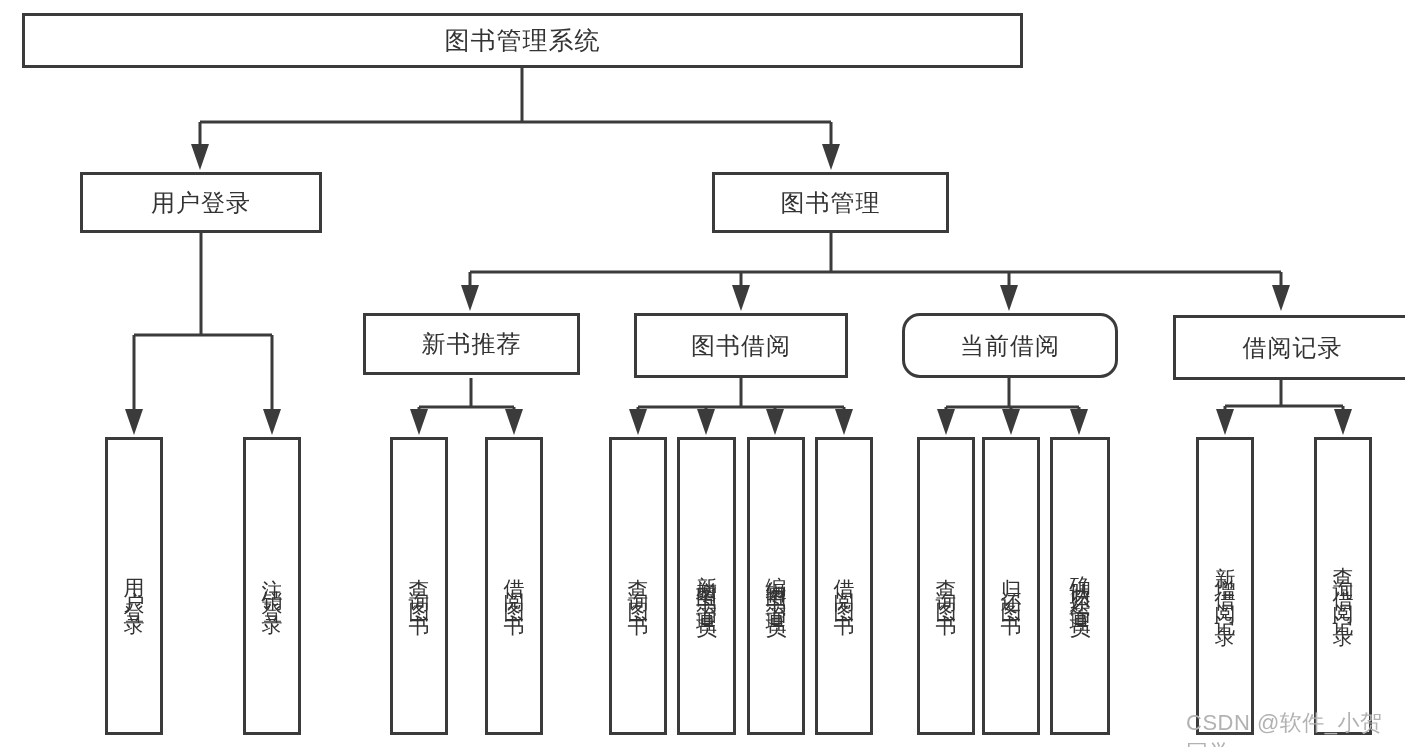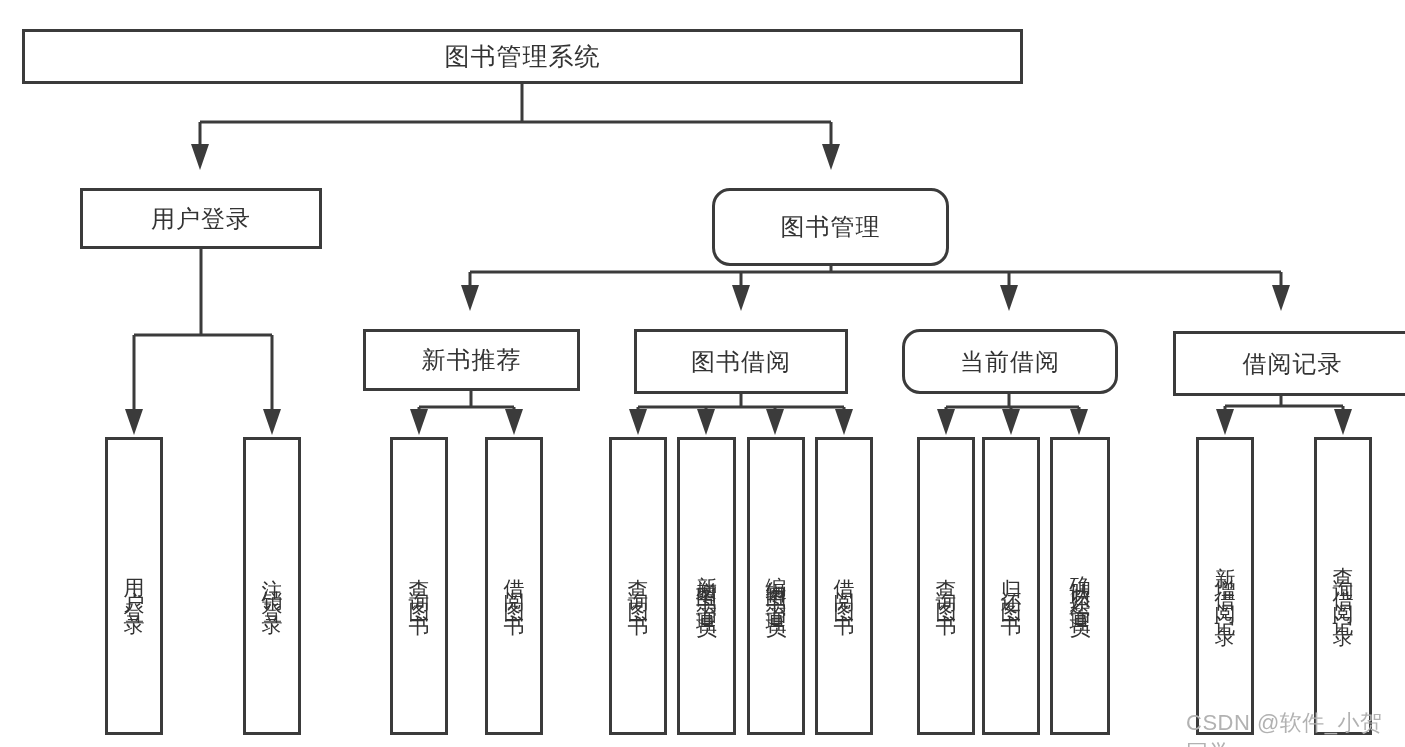--- a/index.html
+++ b/index.html
@@ -6,24 +6,24 @@
   .stage{
     position:relative;width:1405px;height:747px;background:#ffffff;
     font-family:"Liberation Sans","DejaVu Sans",sans-serif;overflow:hidden;
   }
   svg.wires{position:absolute;left:0;top:0;width:1405px;height:747px;z-index:0;}
   .box{
     position:absolute;box-sizing:border-box;background:#ffffff;
     border:3px solid #3b3b3b;color:#333333;z-index:1;
     display:grid;place-items:center;white-space:nowrap;
   }
-  .hbox{font-size:24px;letter-spacing:1px;margin-top:16px;}
+  .hbox{font-size:24px;letter-spacing:1px;}
   .root{left:22px;top:13px;width:1001px;height:55px;font-size:25px;}
   .n-user{left:80px;top:172px;width:242px;height:61px;}
-  .n-mgmt{left:712px;top:172px;width:237px;height:78px;border-radius:18px;}
+  .n-mgmt{left:712px;top:172px;width:237px;height:61px;}
   .n-rec{left:363px;top:313px;width:217px;height:62px;}
   .n-bor{left:634px;top:313px;width:214px;height:65px;}
   .n-cur{left:902px;top:313px;width:216px;height:65px;border-radius:18px;}
   .n-recs{left:1173px;top:315px;width:239px;height:65px;}
   .vbox{
     top:437px;width:58px;height:298px;font-size:21px;
     writing-mode:vertical-rl;text-orientation:mixed;letter-spacing:12px;
   }
   .vbox.tight{letter-spacing:6px;}
   .watermark{

